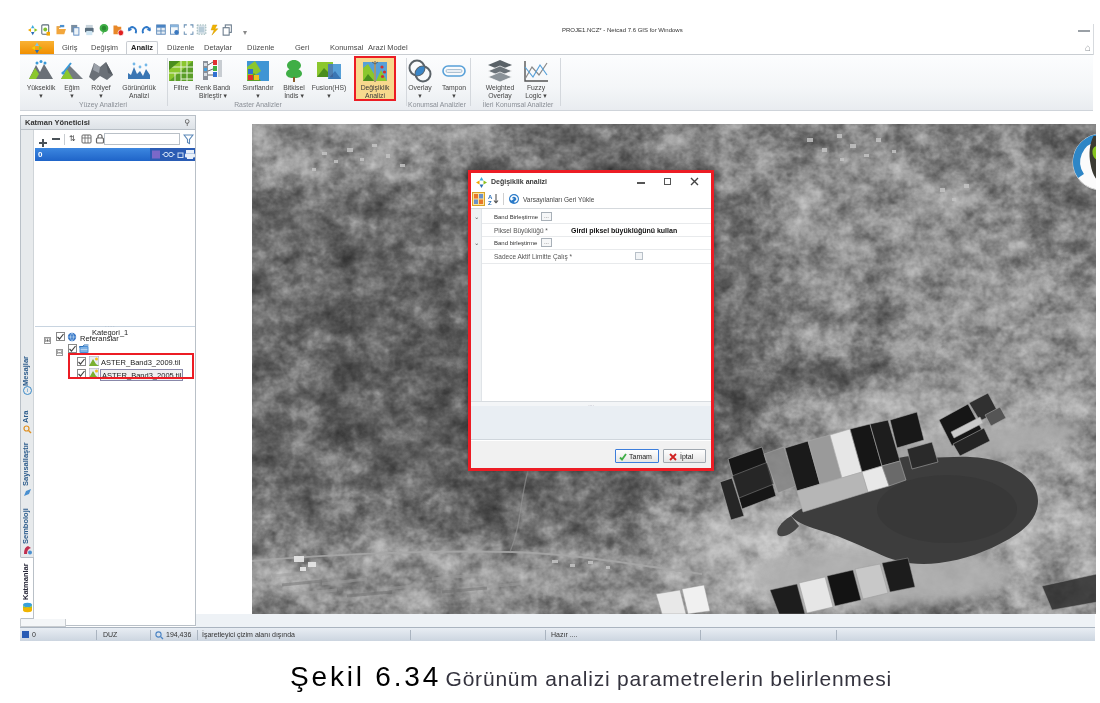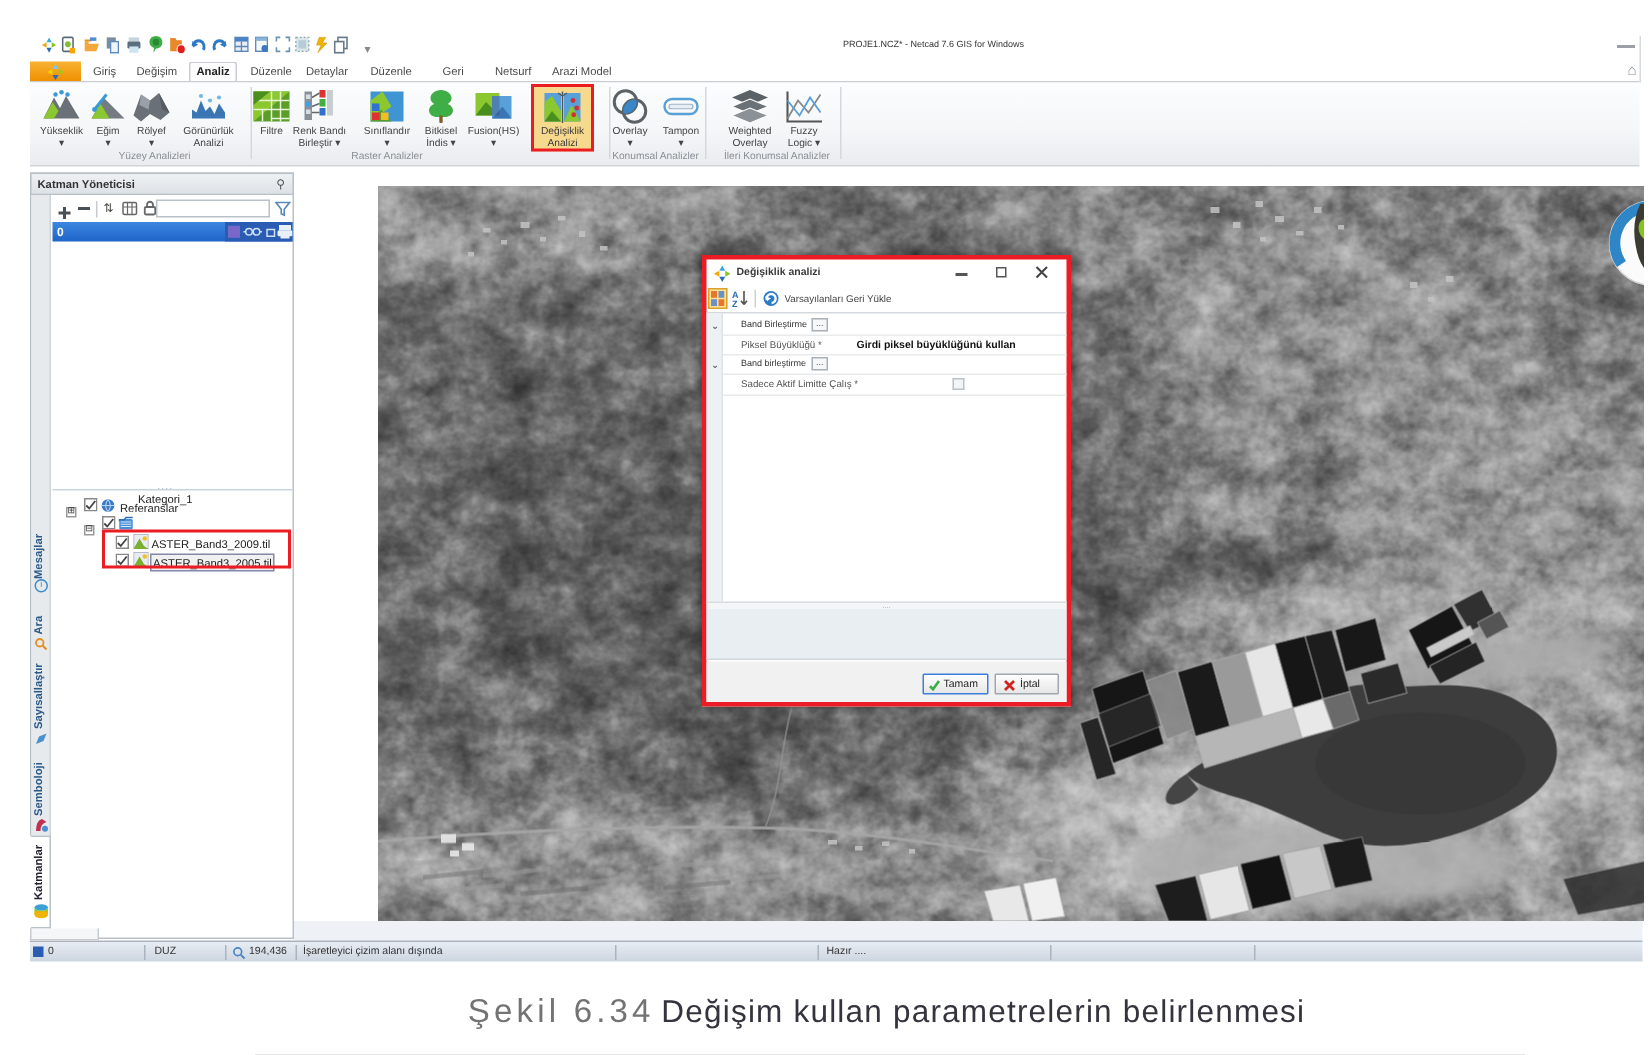--- a/index.html
+++ b/index.html
@@ -41,21 +41,21 @@
 #map { left:252px; top:124px; width:844px; height:490px; background:#7d7d7d; overflow:hidden; }
 #belowmap { left:196px; top:614px; width:899px; height:13px; background:#eef2f6; }
 
 #sbar { left:20px; top:627px; width:1075px; height:14px; background:linear-gradient(#e8edf3,#ccd5e0); border-top:1px solid #aab4c0; font-size:7px; color:#333; }
 .scell { position:absolute; top:0; height:14px; line-height:14px; }
 .ssep { position:absolute; top:2px; width:1px; height:10px; background:#aab4c0; }
 
 #dlgwrap { left:468px; top:170px; width:246px; height:301px; border:3px solid #ec1c24; background:#fff; box-shadow:0 0 6px rgba(0,0,0,.45); }
 
 #caption { left:0px; top:661px; width:1182px; text-align:center; }
-#caption .num { font-size:22px; color:#737373; letter-spacing:2.8px; }
+#caption .num { font-size:28px; color:#000000; letter-spacing:2.8px; }
 #caption .txt { font-size:21px; color:#34333e; letter-spacing:0.8px; }
 </style>
 </head>
 <body>
 <div id="page">
   <svg class="abs" id="qat" width="240" height="14" viewBox="0 0 240 14" style="transform:scaleX(0.93);transform-origin:left center;">
 
     <g transform="translate(0,1)">
         <path d="M5.5 0 L7.5 3.5 L3.5 3.5 Z" fill="#3aabdc"></path>
         <path d="M5.5 11 L7.5 7.5 L3.5 7.5 Z" fill="#2a6db4"></path>
@@ -146,21 +146,21 @@
   <div class="abs" id="activetab"></div>
   <div class="abs" id="orangebtn"></div>
   <div id="rtabs">
     <div class="abs rtab" style="left:62px;">Giriş</div>
     <div class="abs rtab" style="left:91px;">Değişim</div>
     <div class="abs rtab" style="left:131px;font-weight:bold;color:#222;">Analiz</div>
     <div class="abs rtab" style="left:167px;">Düzenle</div>
     <div class="abs rtab" style="left:204px;">Detaylar</div>
     <div class="abs rtab" style="left:247px;">Düzenle</div>
     <div class="abs rtab" style="left:295px;">Geri</div>
-    <div class="abs rtab" style="left:330px;">Netsurf</div>
+    <div class="abs rtab" style="left:330px;">Konumsal</div>
     <div class="abs rtab" style="left:368px;">Arazi Model</div>
   </div>
   <svg class="abs" style="left:30px;top:42px;" width="14" height="12" viewBox="0 0 14 12">
       <g transform="translate(1.5,0.5)">
         <path d="M5.5 0 L7.5 3.5 L3.5 3.5 Z" fill="#7ec8e8"></path>
         <path d="M5.5 11 L7.5 7.5 L3.5 7.5 Z" fill="#2a6db4"></path>
         <path d="M0 5.5 L3.5 3.5 L3.5 7.5 Z" fill="#f5d000"></path>
         <path d="M11 5.5 L7.5 3.5 L7.5 7.5 Z" fill="#9cc81e"></path>
       </g>
     </svg>
@@ -642,14 +642,14 @@
         <span style="position:absolute;left:13px;top:2.5px;font-size:7px;color:#222;">Tamam</span>
       </div>
     <div style="position:absolute;left:192px;top:276px;width:43px;height:14px;background:linear-gradient(#fefefe,#e6e6e6);border:1px solid #a0a8b0;border-radius:1px;">
         <svg style="position:absolute;left:5px;top:3px;" width="8" height="8" viewBox="0 0 8 8">
           <path d="M1 1 L7 7 M7 1 L1 7" stroke="#d02020" stroke-width="1.8"></path>
         </svg>
         <span style="position:absolute;left:16px;top:3px;font-size:7px;color:#222;">İptal</span>
       </div>
   </div>
 
-  <div class="abs" id="caption"><span class="num">Şekil 6.34</span> <span class="txt">Değişim kullan parametrelerin belirlenmesi</span></div>
+  <div class="abs" id="caption"><span class="num">Şekil 6.34</span> <span class="txt">Görünüm analizi parametrelerin belirlenmesi</span></div>
 </div>
 
 </body></html>

